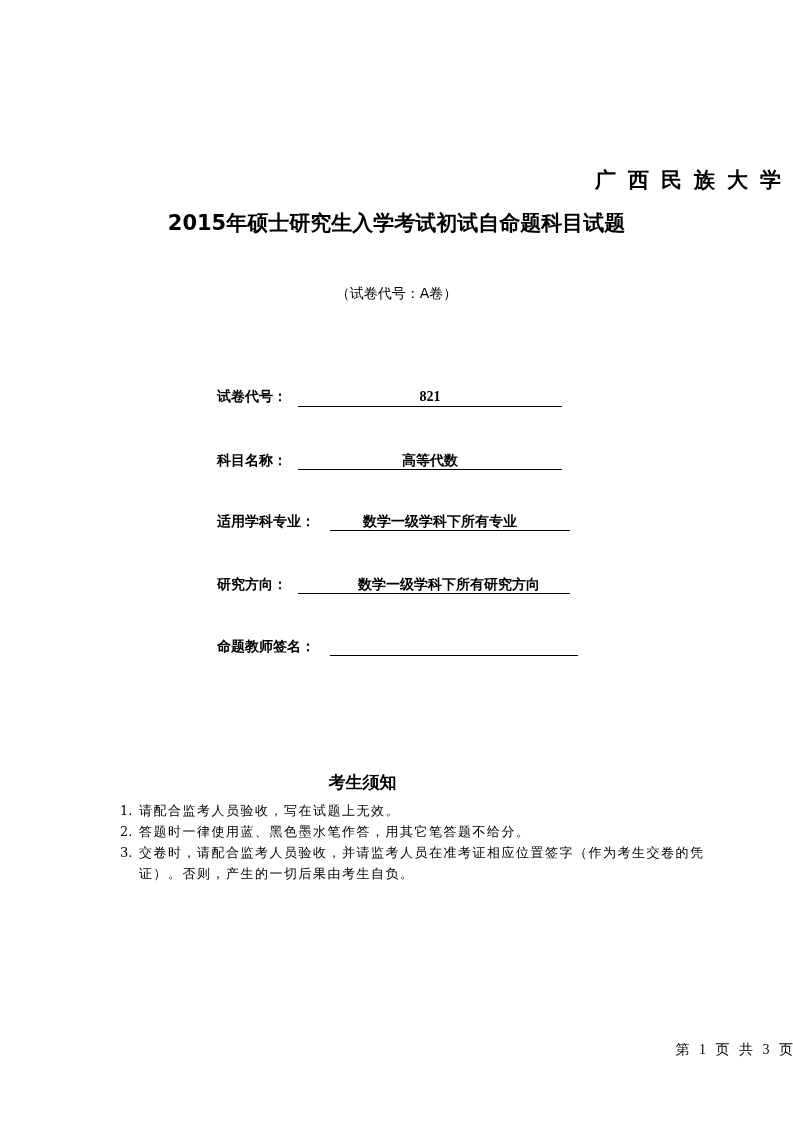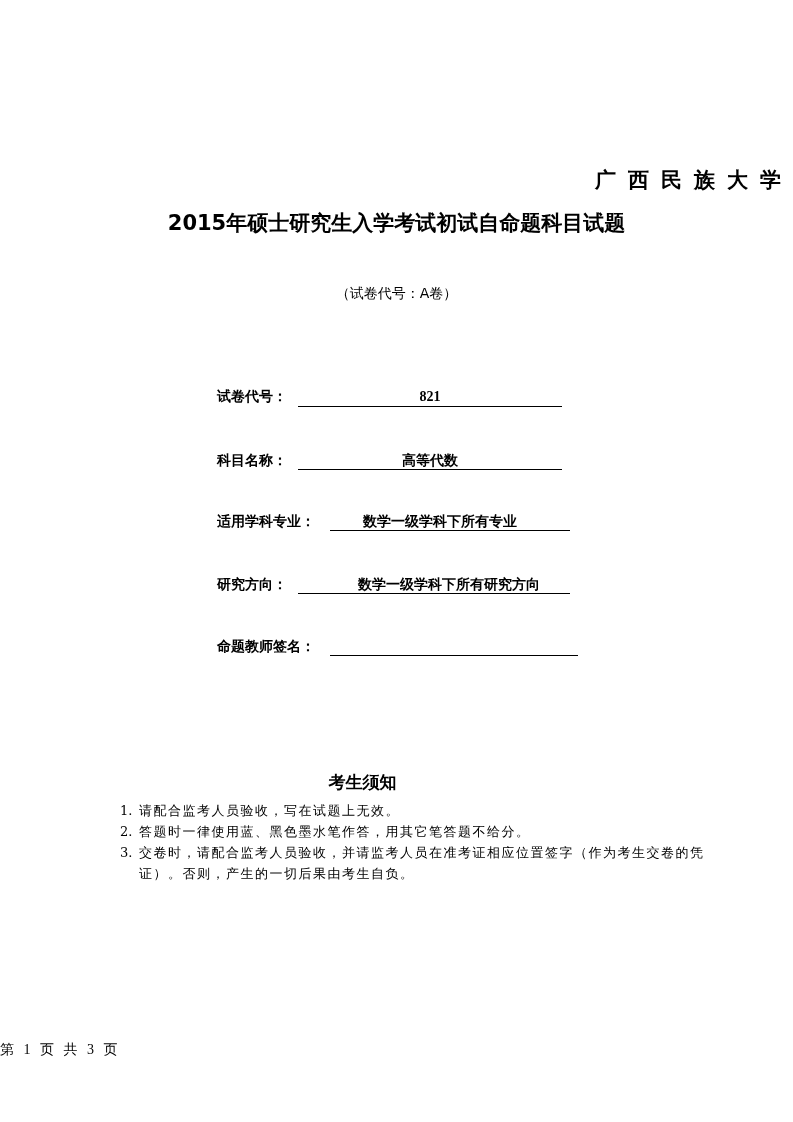--- a/index.html
+++ b/index.html
@@ -9,21 +9,21 @@
   .univ { left:0; width:793px; top:166px; text-align:right; font-size:21px; font-weight:bold; letter-spacing:12px; text-indent:12px; }
   .title { left:0; width:793px; top:209px; text-align:center; font-size:21px; font-weight:bold; }
   .code { left:0; width:793px; top:285px; text-align:center; font-size:14px; }
   .field-label { font-size:14px; font-weight:bold; white-space:nowrap; }
   .field-line { border-bottom:1.6px solid #000; height:20px; text-align:center; font-size:14px; font-weight:bold; line-height:20px; box-sizing:border-box; }
   .field-line.num { font-family:"Liberation Serif", serif; }
   .notice-title { left:0; width:725px; top:771px; text-align:center; font-size:17px; font-weight:bold; }
   .notice-list { left:120px; top:800px; width:600px; font-family:"DejaVu Serif", serif; font-size:13px; line-height:21px; }
   .notice-item { position:relative; padding-left:19px; letter-spacing:1.5px; }
   .notice-num { position:absolute; left:0; top:0; letter-spacing:0; }
-  .footer { left:0; width:793px; top:1041px; text-align:left; font-family:"Liberation Serif", serif; font-size:14px; word-spacing:6px; }
+  .footer { left:0; width:793px; top:1041px; text-align:right; font-family:"Liberation Serif", serif; font-size:14px; word-spacing:6px; }
 </style>
 </head>
 <body>
 
 <div class="abs univ">广西民族大学</div>
 <div class="abs title">2015年硕士研究生入学考试初试自命题科目试题</div>
 <div class="abs code">（试卷代号：A卷）</div>
 
 <div class="abs field-label" style="left:217px; top:388px;">试卷代号：</div>
 <div class="abs field-line num" style="left:298px; top:387px; width:264px;">821</div>

